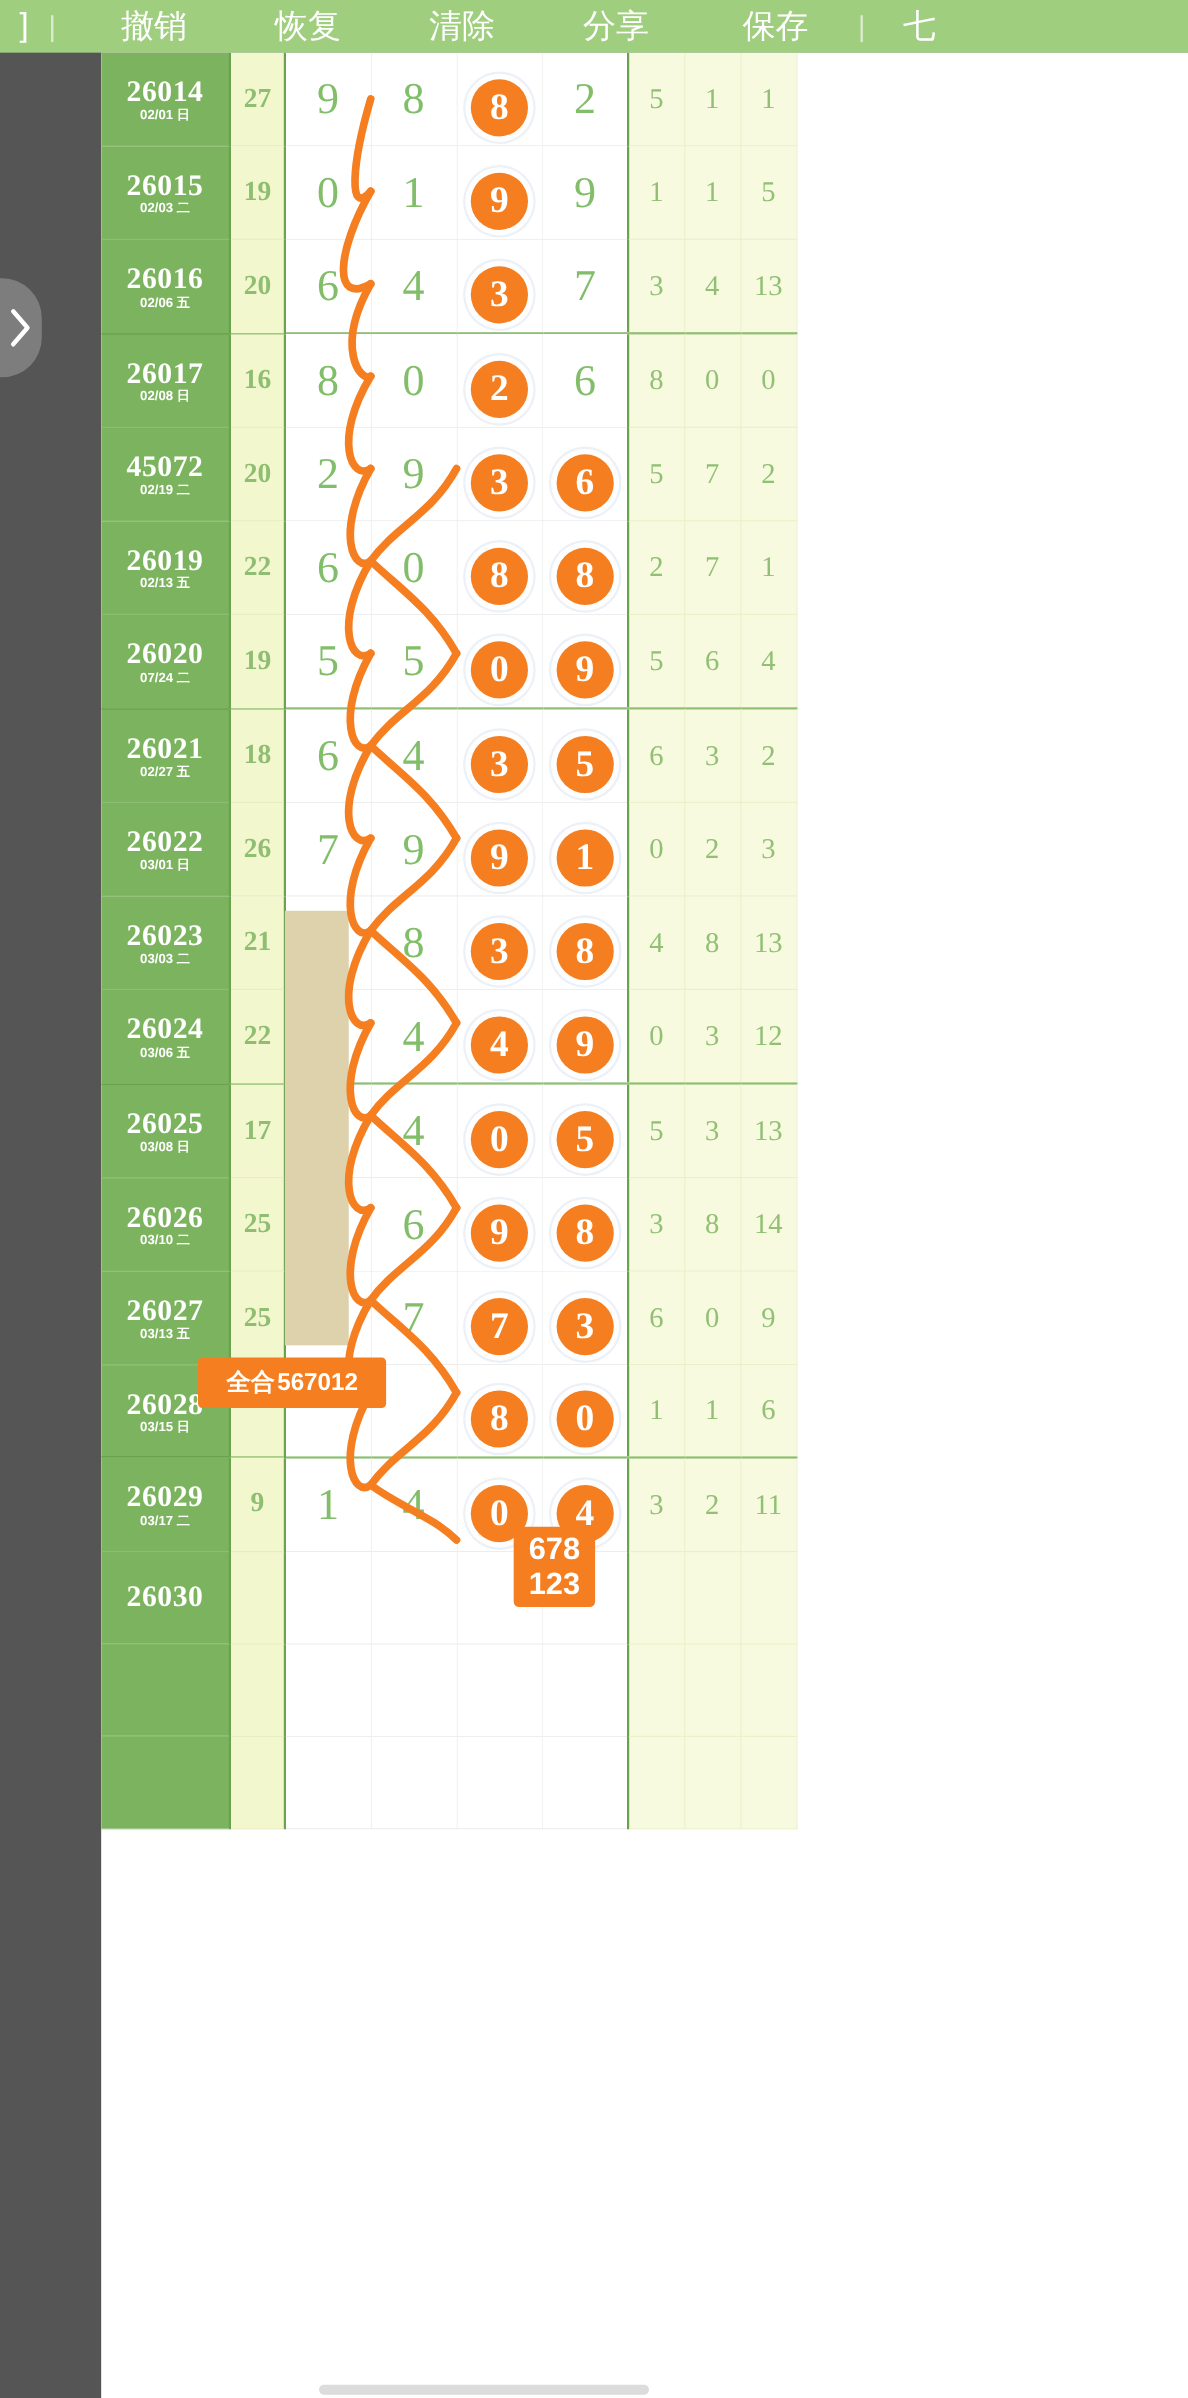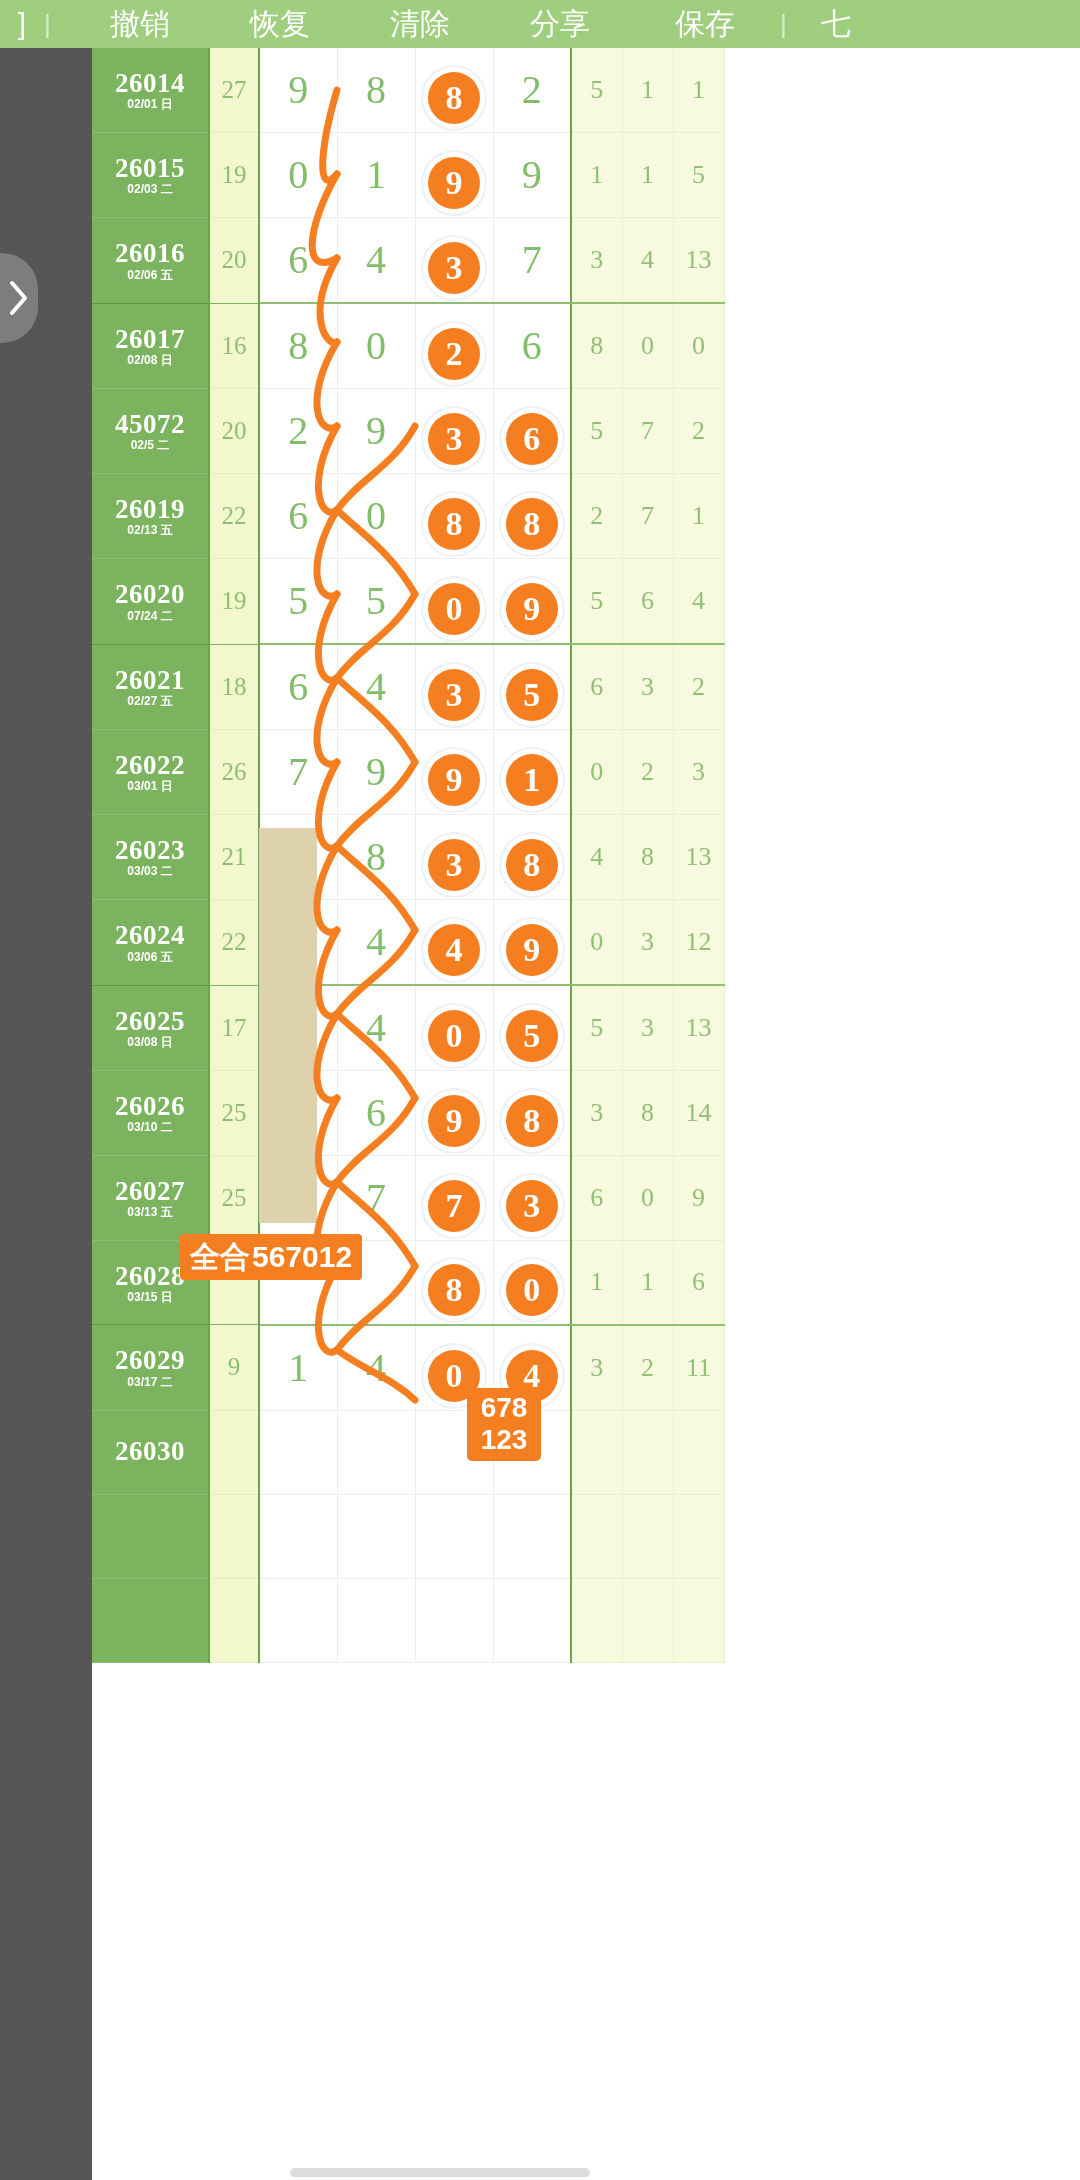--- a/index.html
+++ b/index.html
@@ -112,21 +112,21 @@
     display: block;
     margin-top: 1px;
     font-family: "Liberation Sans", sans-serif;
   }
 
   
   td.sum {
     background: #f2f7cd;
     color: #8fbe72;
     font-size: 25px;
-    font-weight: normal;
+    font-weight: bold;
     border-bottom: 1px solid #e6edbe;
     border-right: 2px solid #6aa24e;
   }
   tr.group-end td.sum { border-bottom: 1px solid #7cb35f; }
 
   
   td.ball {
     background: #ffffff;
     border-bottom: 1px solid #ededed;
     border-right: 1px solid #ededed;
@@ -195,22 +195,22 @@
   #tooltip-allsum {
     position: absolute;
     left: 88px;
     top: 1186px;
     height: 46px;
     background: #f57f20;
     color: #ffffff;
     border-radius: 4px;
     display: flex;
     align-items: center;
-    padding: 0 10px;
-    font-size: 30px;
+    padding: 0 26px;
+    font-size: 22px;
     font-weight: bold;
     font-family: "Liberation Sans", sans-serif;
     white-space: nowrap;
     z-index: 6;
     box-sizing: border-box;
   }
   #tooltip-allsum .lbl { margin-right: 2px; }
   #next-pred {
     position: absolute;
     left: 375px;
@@ -357,21 +357,21 @@
             <td class="ball">
               <span class="plain">6</span>
             </td>
             <td class="stat first">8</td>
             <td class="stat">0</td>
             <td class="stat">0</td>
           </tr>
           <tr class="data-row">
             <td class="issue">
               <span class="no">45072</span>
-              <span class="dt">02/5 二</span>
+              <span class="dt">02/19 二</span>
             </td>
             <td class="sum">20</td>
             <td class="ball">
               <span class="plain">2</span>
             </td>
             <td class="ball">
               <span class="plain">9</span>
             </td>
             <td class="ball"><span class="marked">3</span></td>
             <td class="ball"><span class="marked">6</span></td>

